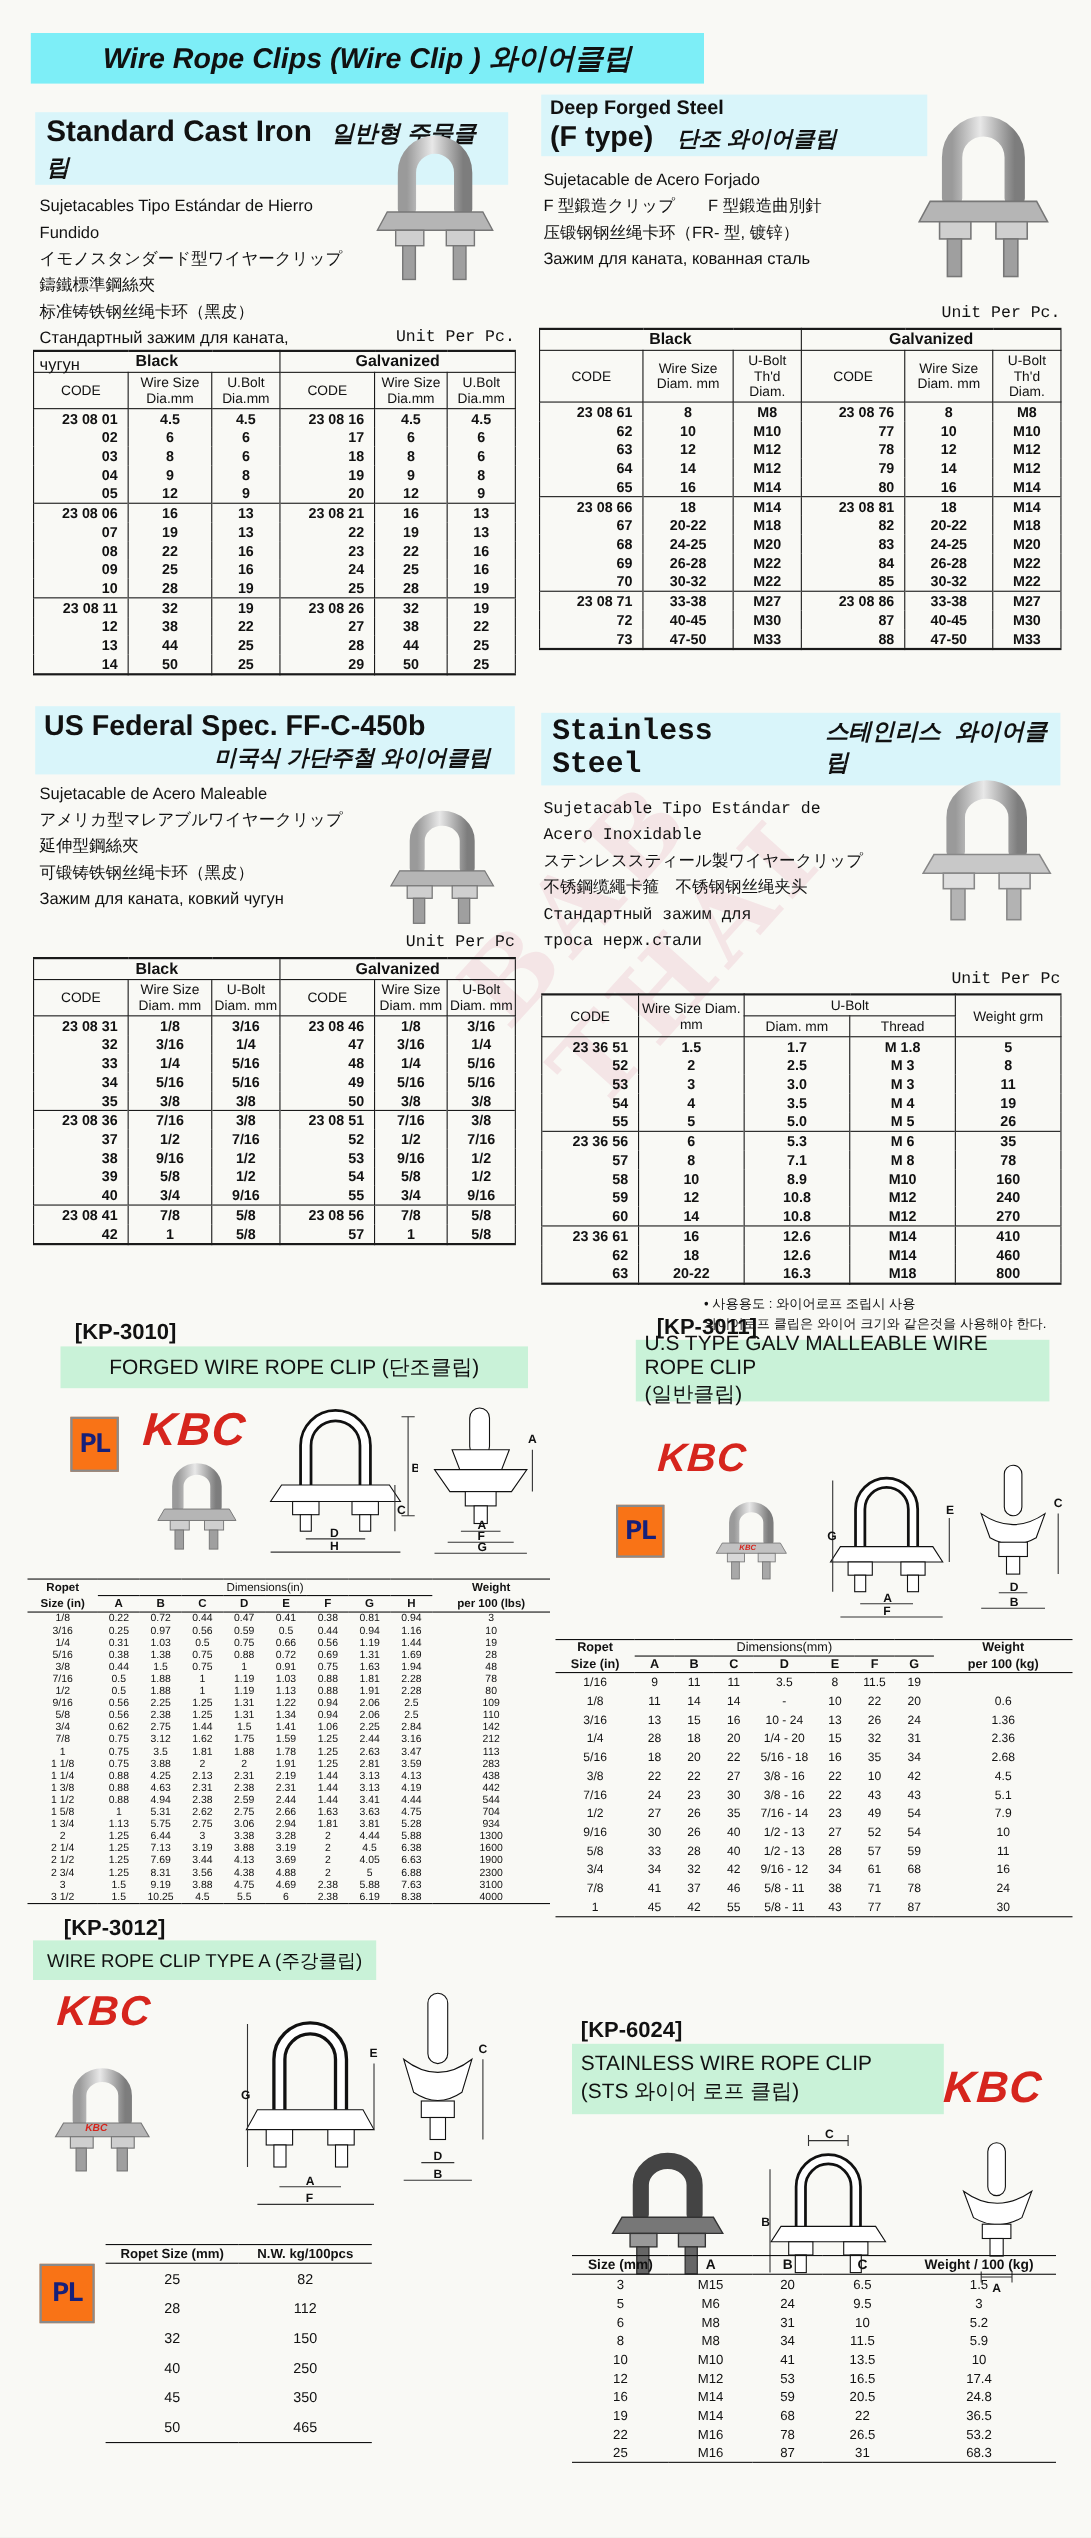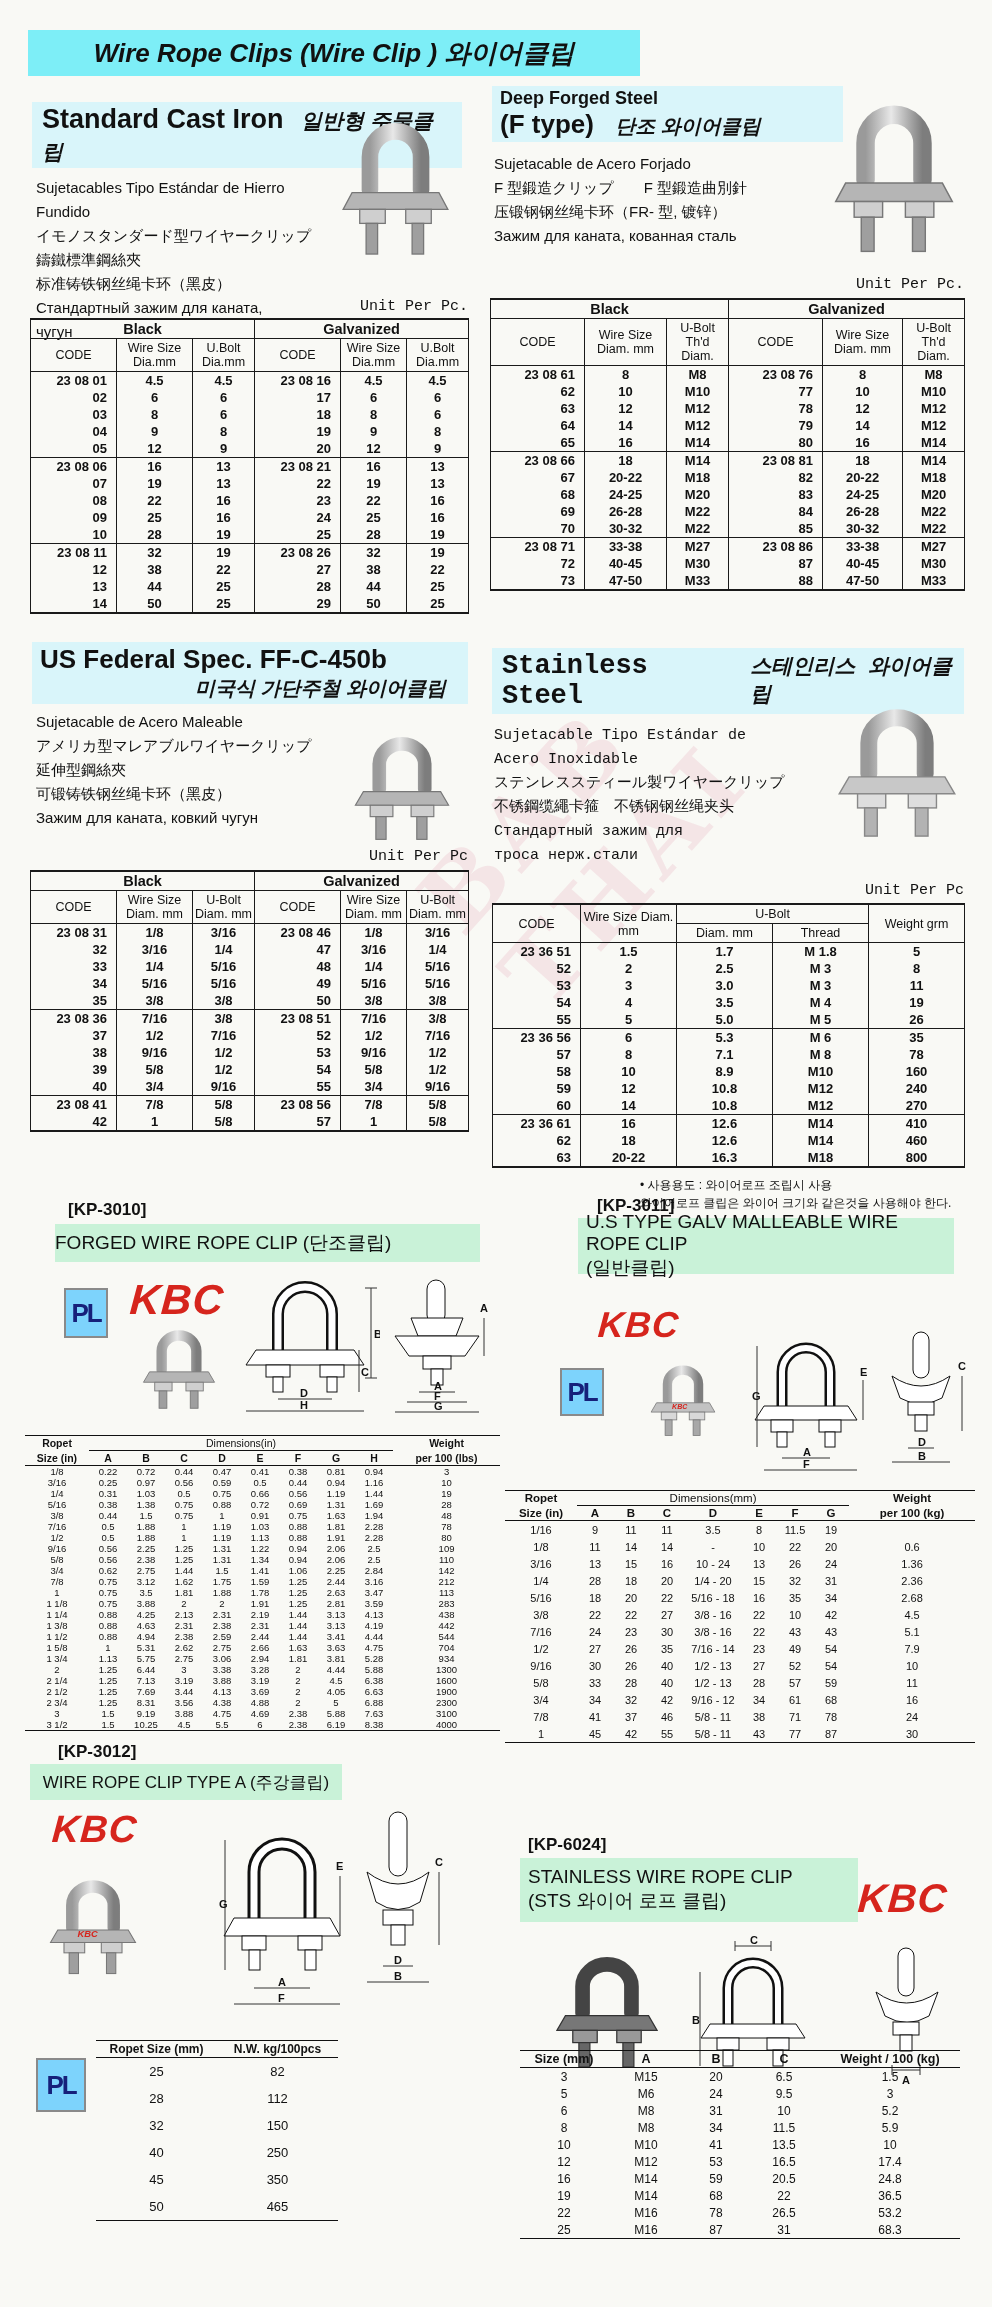--- a/index.html
+++ b/index.html
@@ -40,23 +40,23 @@
   .t3010 td{font-size:9.5px;height:10.6px;}
   .t3011 th{font-size:11.5px;}
   .t3011 td{font-size:11px;height:17px;}
   .t6024 th{font-size:12.5px;}
   .t6024 td{font-size:12px;height:17px;}
   .t3012 th{font-size:12px;}
   .t3012 td{font-size:13px;height:27px;}
   
   .kbc{color:#d6251d;font-weight:bold;font-style:italic;letter-spacing:1px;
        font-family:"Liberation Sans",sans-serif;transform:skewX(-4deg);display:inline-block;}
-  .plbox{border:2px solid #8a8a8a;background:#7dd3fc;display:flex;align-items:center;justify-content:center;}
+  .plbox{border:2px solid #8a8a8a;background:#f97316;display:flex;align-items:center;justify-content:center;font-family:Liberation Mono, monospace;}
   .pl{color:#16207a;font-weight:bold;font-size:26px;letter-spacing:-2px;}
-  .tag{font-size:17px;font-weight:bold;}
+  .tag{font-size:20px;font-weight:bold;}
   .gbanner{background:#c9f2d8;display:flex;flex-direction:column;justify-content:center;}
   .gbanner .l1{font-size:19px;}
   .note{font-size:12px;line-height:1.5;text-align:left;}
   .lineart text{font-size:11px;font-weight:bold;fill:#111;font-family:"Liberation Sans",sans-serif;}
   .dim{stroke:#333;stroke-width:1;}
 </style>
 </head>
 <body>
 
 <div class="page">
@@ -689,21 +689,21 @@
           </tr>
         </tbody>
     </table>
   </div>
   <div class="abs note" style="left:640px;top:1176px;width:330px;">
       <div>• 사용용도 : 와이어로프 조립시 사용</div>
       <div>와이어로프 클립은 와이어 크기와 같은것을 사용해야 한다.</div>
     </div>
 
   <div class="abs tag" style="left:68px;top:1200px;">[KP-3010]</div>
-  <div class="abs gbanner" style="left:55px;top:1224px;width:425px;height:38px;">
+  <div class="abs gbanner" style="left:55px;top:1224px;width:425px;height:38px;align-items:center;">
     <div class="l1">FORGED WIRE ROPE CLIP (단조클립)</div>
   </div>
   <div class="abs plbox" style="left:64px;top:1288px;width:40px;height:46px;">
     <span class="pl">PL</span>
   </div>
   <div class="abs kbc" style="left:130px;top:1276px;font-size:42px;">KBC</div>
   <div class="abs" style="left:140px;top:1322px;">
     <svg width="78" height="98" viewBox="0 0 90 110">
       <path d="M25 54 V32 a20 18 0 0 1 40 0 V54" fill="none" stroke="url(#metal)" stroke-width="12" stroke-linecap="round"></path>
       <path d="M11 56 h68 l7 12 h-82 z" fill="#b5b5b5" stroke="#777"></path>

